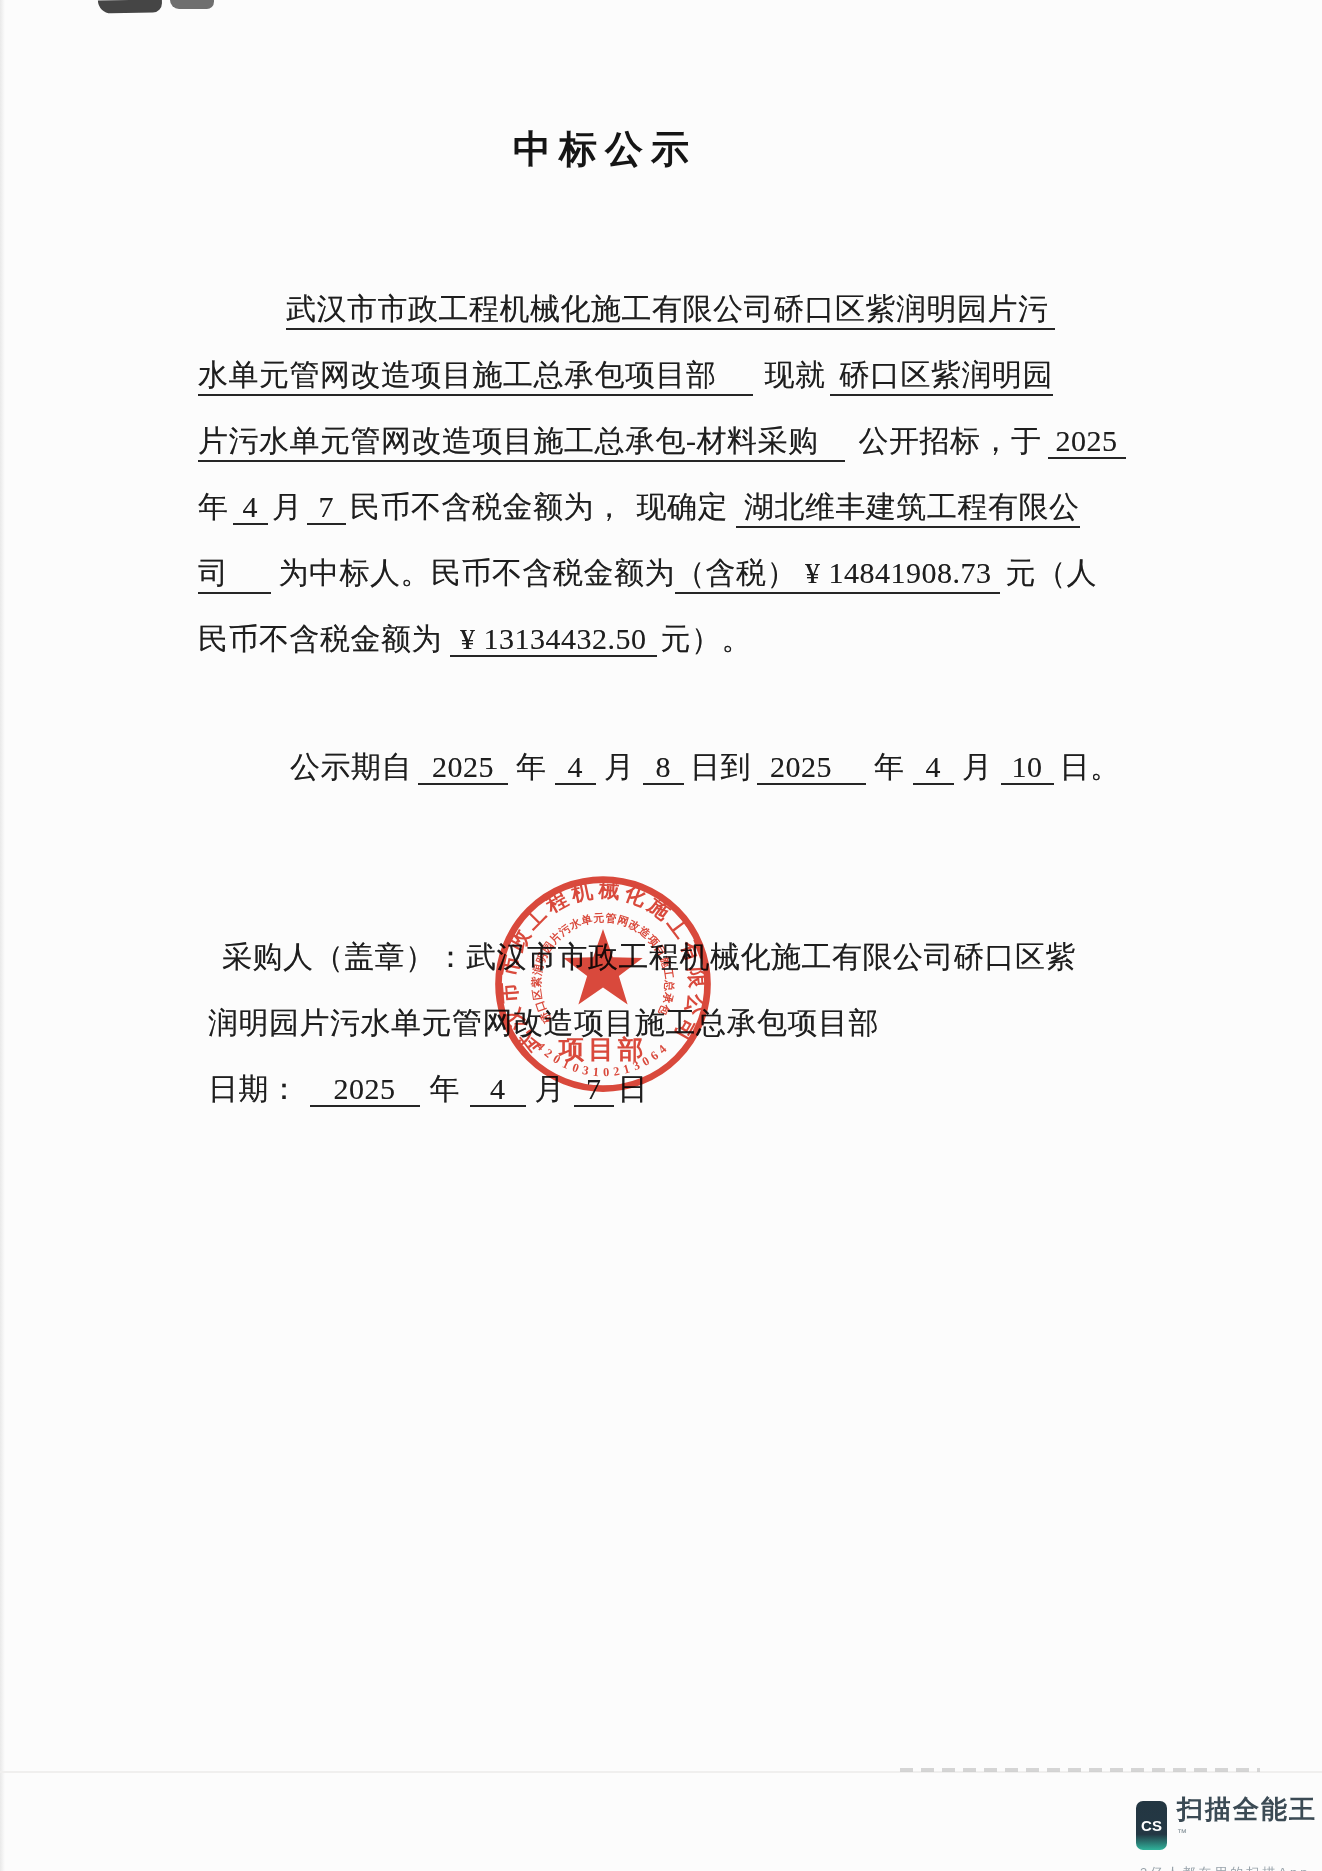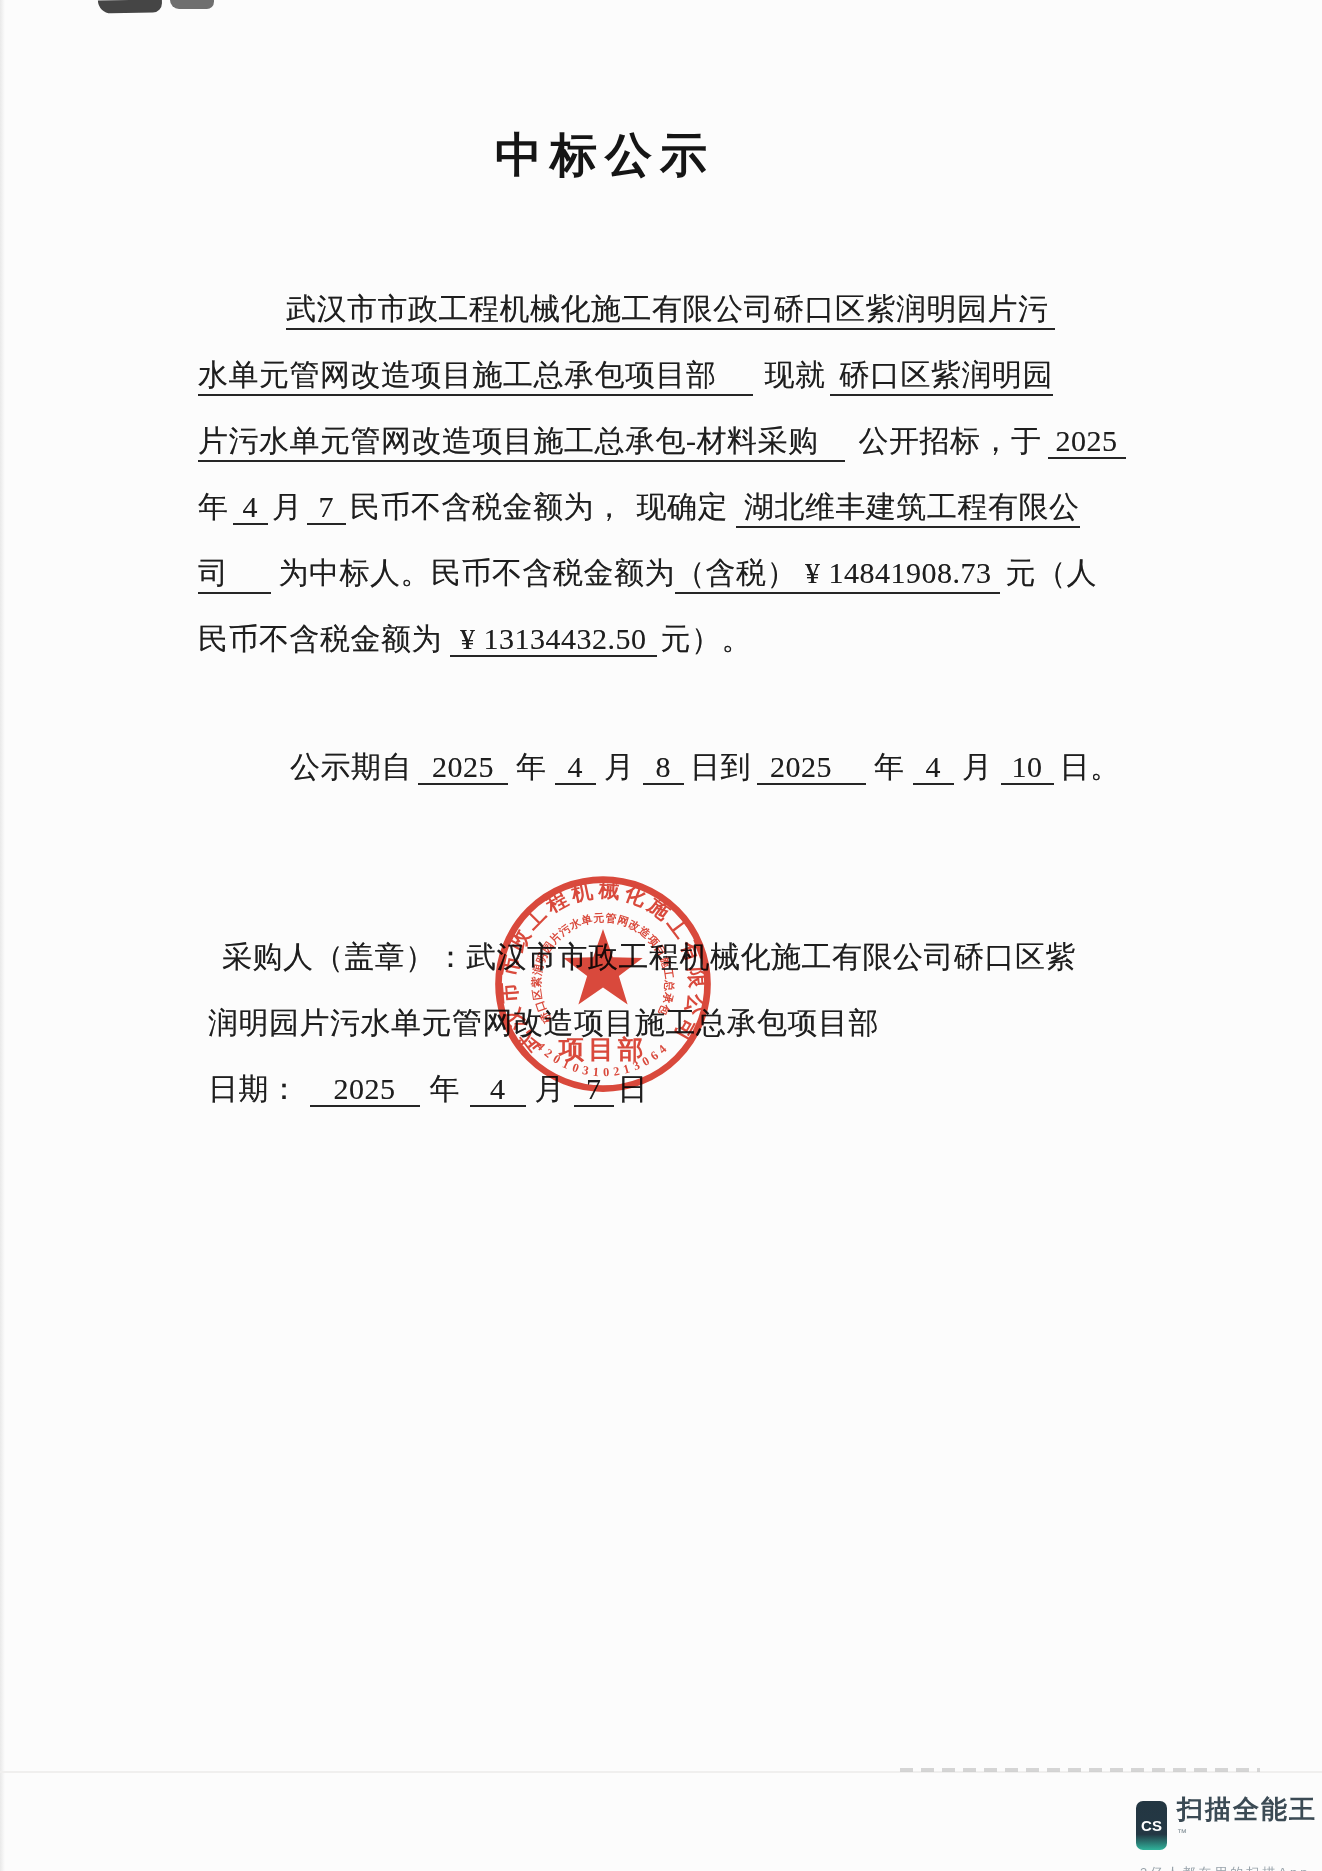--- a/index.html
+++ b/index.html
@@ -12,21 +12,21 @@
   .abs { position:absolute; }
   .line {
     position:absolute; white-space:nowrap;
     font-size:30px; line-height:1.25; color:var(--ink);
     letter-spacing:0.5px;
     text-shadow:0 0 0.6px rgba(20,20,20,.45);
   }
   .u { border-bottom:2px solid #262626; padding-bottom:3px; }
   .title {
     position:absolute; left:199px; top:124px; width:812px;
-    text-align:center; font-size:47px; font-weight:bold;
+    text-align:center; font-size:38px; font-weight:bold;
     letter-spacing:8px; color:#151515;
   }
   
   .smudge1 { left:98px; top:0; width:64px; height:13px; background:#454545;
              border-radius:0 0 10px 14px; transform:rotate(-1deg); }
   .smudge2 { left:170px; top:0; width:44px; height:9px; background:#6f6f6f;
              border-radius:0 0 8px 10px; }
   .edge-left { left:0; top:0; width:5px; height:1871px;
                background:linear-gradient(90deg,#e9e9e9,rgba(255,255,255,0)); }
   .edge-bottom { left:0; top:1771px; width:1322px; height:2px; background:#f0efee; }

